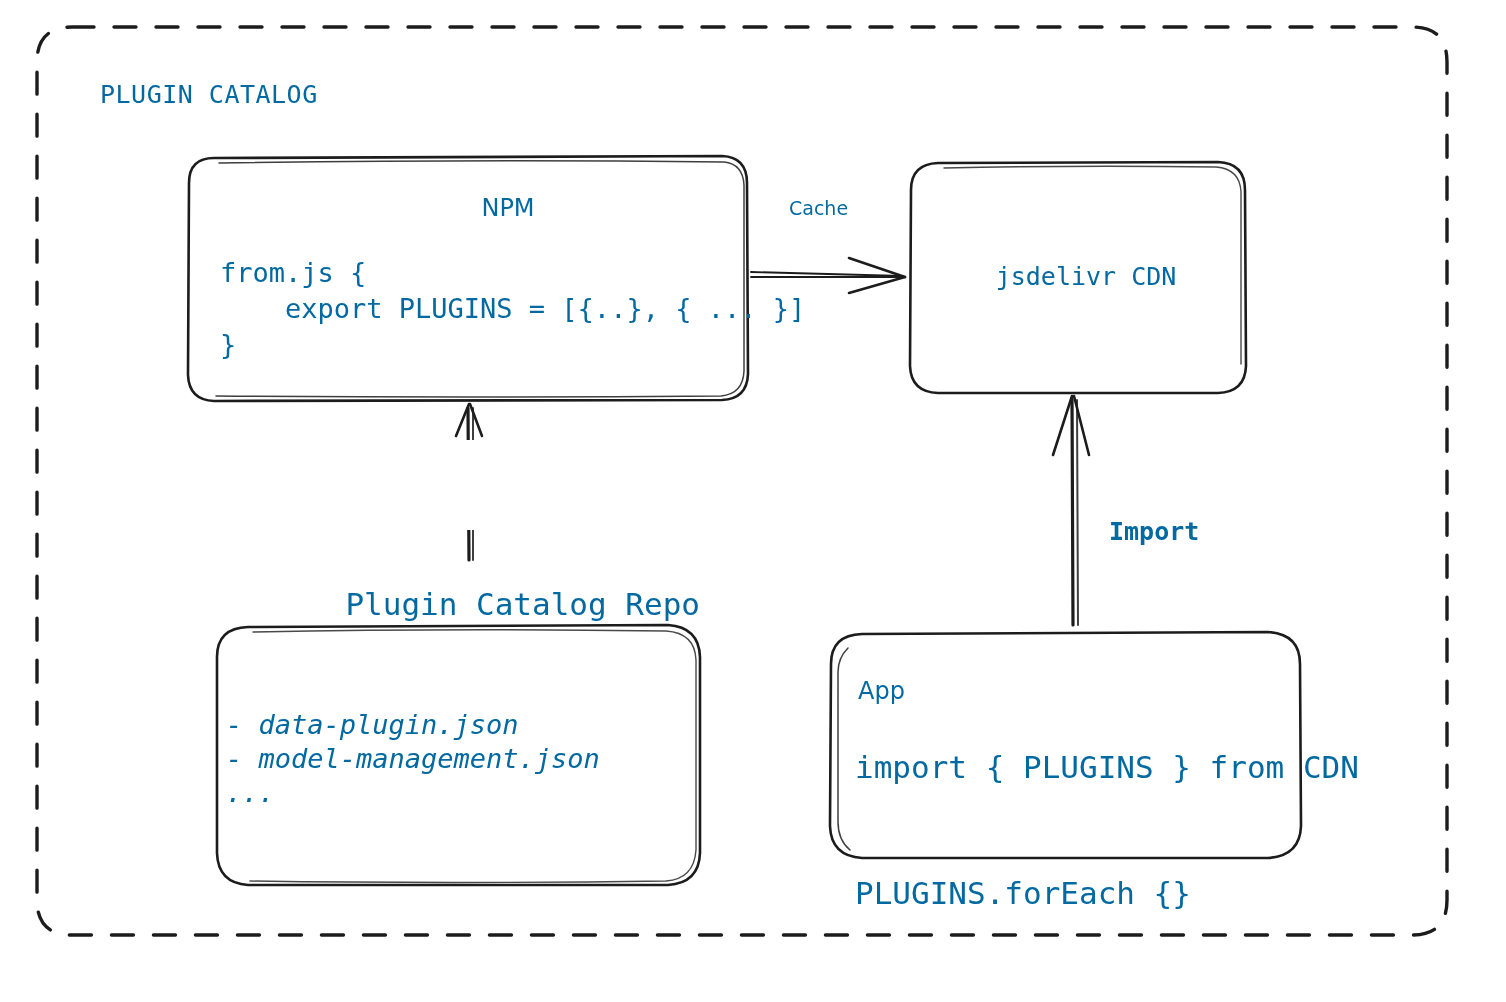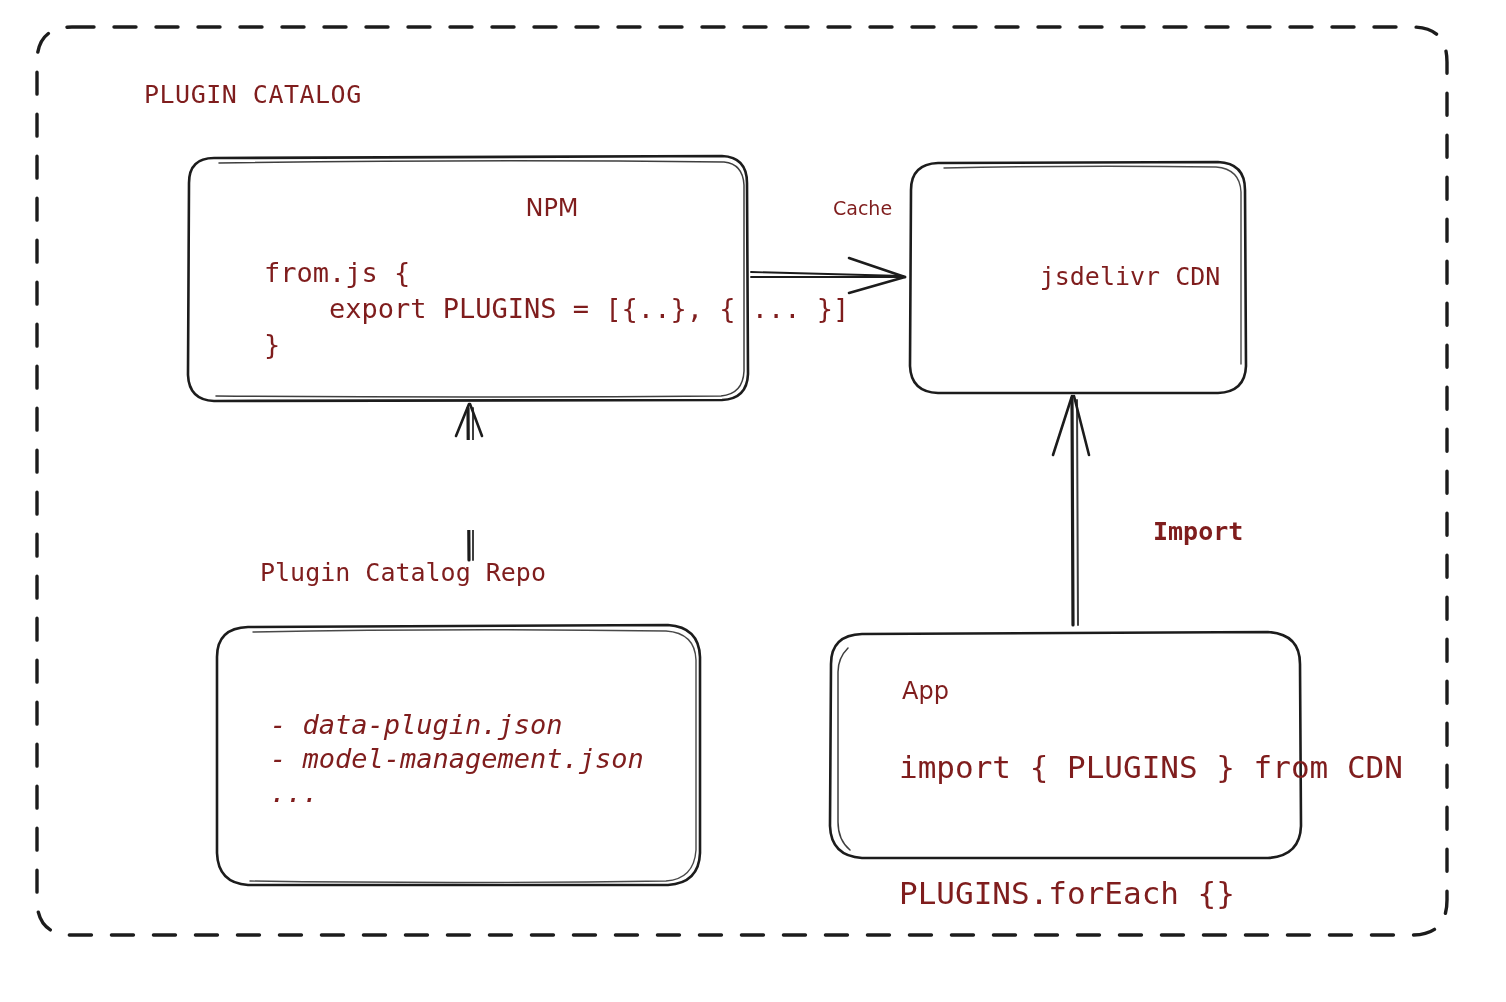--- a/index.html
+++ b/index.html
@@ -19,23 +19,22 @@
   #sketch-layer {
     position: absolute;
     left: 0; top: 0;
     width: 1506px;
     height: 1002px;
     pointer-events: none;
   }
   .txt {
     position: absolute;
     white-space: pre;
-    color: #7f1d1d;
+    color: #0369a1;
     line-height: 1.0;
-    margin-left: 44px;
   }
   .mono { font-family: "DejaVu Sans Mono", monospace; }
   .sans { font-family: "DejaVu Sans", sans-serif; }
 
   
   #group-title {
     left: 100px; top: 82px;
     font-size: 25px;
     letter-spacing: 0.5px;
   }
@@ -63,24 +62,24 @@
     text-align: center;
   }
   #build-label {
     left: 330px; top: 448px;
     width: 280px;
     text-align: center;
     font-size: 25px;
     line-height: 34px;
   }
   #repo-title {
-    left: 216px; top: 560px;
+    left: 216px; top: 589px;
     width: 484px;
-    text-align: left;
-    font-size: 25px;
+    text-align: right;
+    font-size: 31px;
   }
   #repo-files {
     left: 226px; top: 708px;
     font-size: 27px;
     line-height: 34px;
     font-style: italic;
   }
   #app-title {
     left: 858px; top: 679px;
     font-size: 24px;

